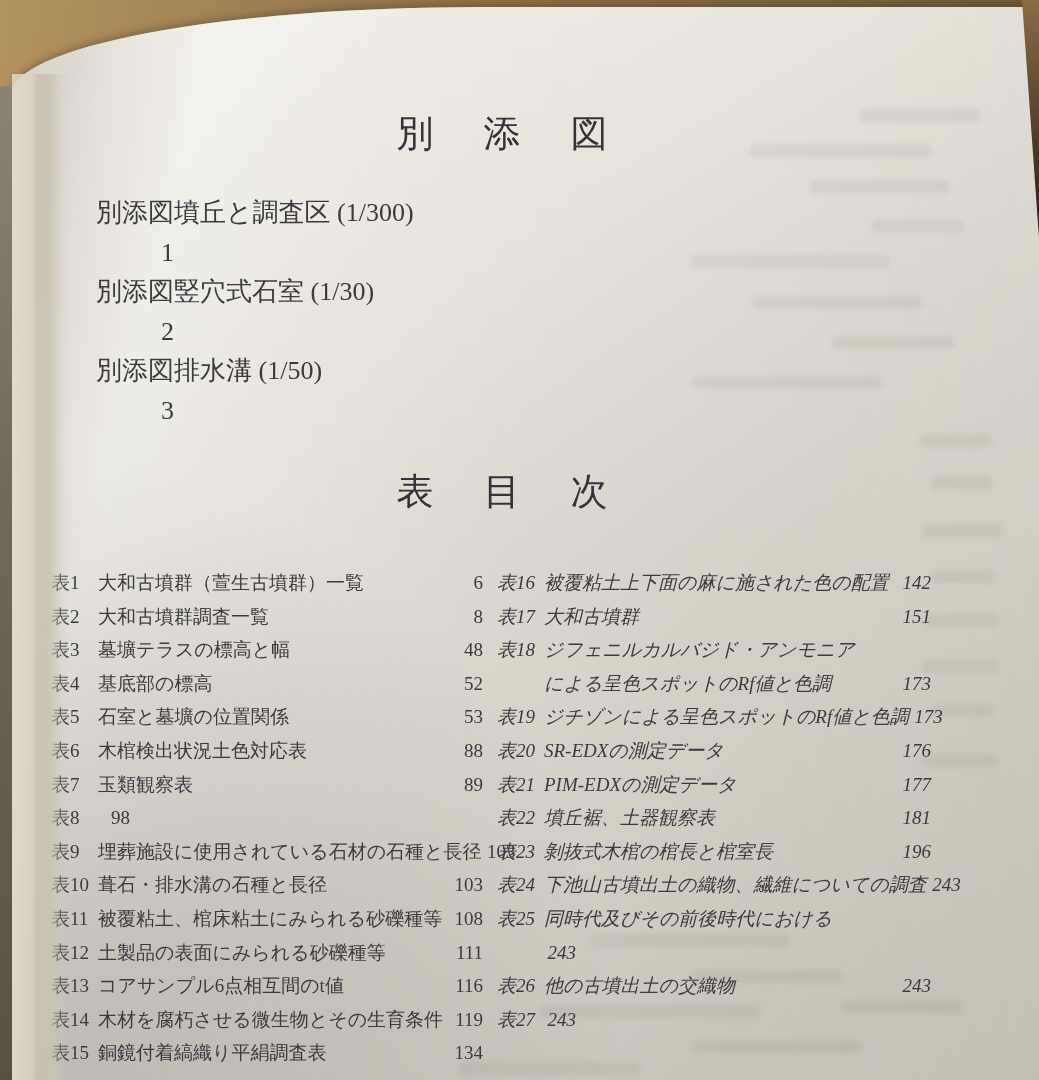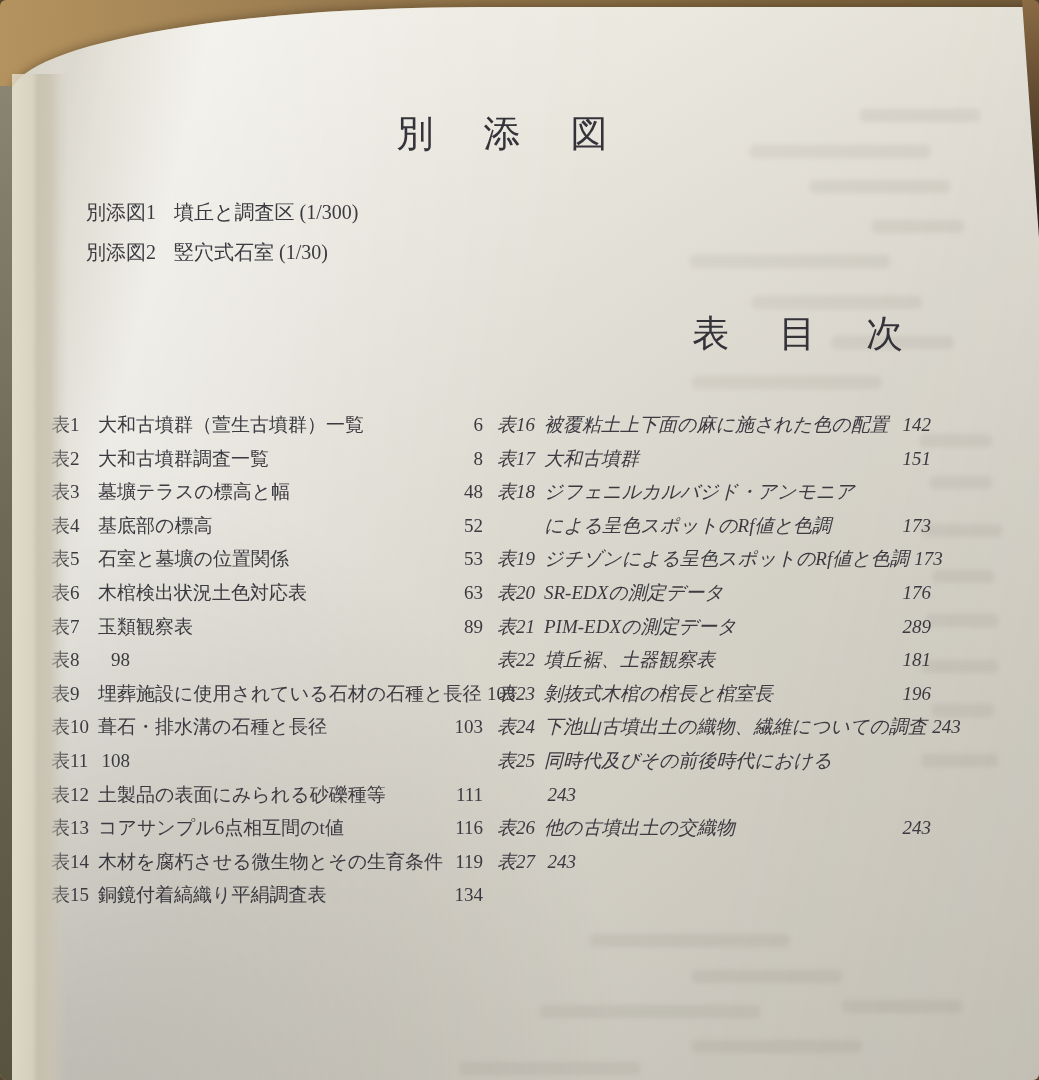--- a/index.html
+++ b/index.html
@@ -1,20 +1,19 @@
 <!DOCTYPE html>
 <html><head>
 <meta charset="utf-8">
 <style>
   html,body{margin:0;padding:0;background:#55432c;}
   .scene{
     position:relative;width:1039px;height:1080px;overflow:hidden;
     font-family:"Liberation Serif","DejaVu Serif",serif;
     background:linear-gradient(95deg,#b5935f 0%,#9a7c50 28%,#82683f 65%,#6f5838 100%);
-    border-radius:6px;
   }
   
   .page{
     position:absolute;left:11px;right:0;top:7px;bottom:-2px;
     border-top-left-radius:470px 88px;
     border-top-right-radius:6px;
     background:linear-gradient(188deg,#edeae1 0%,#e4e1d8 22%,#dbd8ce 48%,#d4d1c7 75%,#ccc9bf 100%);
     box-shadow:0 -2px 8px rgba(40,28,15,.35);
   }
   
@@ -53,23 +52,23 @@
   .showthrough{position:absolute;inset:0;pointer-events:none;}
   .smudge{position:absolute;height:13px;border-radius:5px;
     background:rgba(118,110,98,.10);filter:blur(2.5px);}
   
   .content{position:absolute;left:40px;right:30px;top:0;color:#3b3a40;}
   .sec-title{
     margin:0 56px 0 0;text-align:center;font-weight:400;color:#343339;
     font-size:37px;line-height:46px;letter-spacing:1.35em;text-indent:1.35em;
   }
   .sec-title.first{margin-top:104px;}
-  .sec-title.tables{margin-top:39px;text-align:right;}
+  .sec-title.tables{margin-top:39px;}
   .figure-list{margin:36px 0 0 35px;}
-  .fig-row{display:flex;line-height:39.5px;font-size:20px;}
+  .fig-row{display:flex;line-height:39.5px;font-size:26px;text-align:right;}
   .fig-no{width:88px;flex:0 0 auto;}
   .toc{display:flex;margin-top:51px;}
   .col{display:block;}
   .col-left{width:432px;margin-right:14px;}
   .col-right{width:434px;font-style:italic;}
   .t-row{display:flex;align-items:baseline;line-height:33.6px;font-size:19px;white-space:nowrap;}
   .t-no{width:47px;flex:0 0 auto;}
   .t-title{flex:1 1 auto;padding-right:2px;}
   .t-page{flex:0 0 auto;min-width:32px;text-align:right;}
 </style>
@@ -107,20 +106,24 @@
       <h1 class="sec-title first">別添図</h1>
       <div class="figure-list" id="figure-list">
           <div class="fig-row">
             <span class="fig-no">別添図1</span>
             <span class="fig-title">墳丘と調査区 (1/300)</span>
           </div>
           <div class="fig-row">
             <span class="fig-no">別添図2</span>
             <span class="fig-title">竪穴式石室 (1/30)</span>
           </div>
+          <div class="fig-row">
+            <span class="fig-no">別添図3</span>
+            <span class="fig-title">排水溝 (1/50)</span>
+          </div>
         </div>
       <h1 class="sec-title tables">表目次</h1>
       <div class="toc">
         <div class="col col-left" id="col-left">
             <div class="t-row">
               <span class="t-no">表1</span>
               <span class="t-title">大和古墳群（萱生古墳群）一覧</span>
               <span class="t-page">6</span>
             </div>
             <div class="t-row">
@@ -139,21 +142,21 @@
               <span class="t-page">52</span>
             </div>
             <div class="t-row">
               <span class="t-no">表5</span>
               <span class="t-title">石室と墓壙の位置関係</span>
               <span class="t-page">53</span>
             </div>
             <div class="t-row">
               <span class="t-no">表6</span>
               <span class="t-title">木棺検出状況土色対応表</span>
-              <span class="t-page">63</span>
+              <span class="t-page">88</span>
             </div>
             <div class="t-row">
               <span class="t-no">表7</span>
               <span class="t-title">玉類観察表</span>
               <span class="t-page">89</span>
             </div>
             <div class="t-row">
               <span class="t-no">表8</span>
               <span class="t-page">98</span>
             </div>
@@ -162,20 +165,21 @@
               <span class="t-title">埋葬施設に使用されている石材の石種と長径</span>
               <span class="t-page">103</span>
             </div>
             <div class="t-row">
               <span class="t-no">表10</span>
               <span class="t-title">葺石・排水溝の石種と長径</span>
               <span class="t-page">103</span>
             </div>
             <div class="t-row">
               <span class="t-no">表11</span>
+              <span class="t-title">被覆粘土、棺床粘土にみられる砂礫種等</span>
               <span class="t-page">108</span>
             </div>
             <div class="t-row">
               <span class="t-no">表12</span>
               <span class="t-title">土製品の表面にみられる砂礫種等</span>
               <span class="t-page">111</span>
             </div>
             <div class="t-row">
               <span class="t-no">表13</span>
               <span class="t-title">コアサンプル6点相互間のt値</span>
@@ -219,21 +223,21 @@
               <span class="t-page">173</span>
             </div>
             <div class="t-row">
               <span class="t-no">表20</span>
               <span class="t-title">SR-EDXの測定データ</span>
               <span class="t-page">176</span>
             </div>
             <div class="t-row">
               <span class="t-no">表21</span>
               <span class="t-title">PIM-EDXの測定データ</span>
-              <span class="t-page">289</span>
+              <span class="t-page">177</span>
             </div>
             <div class="t-row">
               <span class="t-no">表22</span>
               <span class="t-title">墳丘裾、土器観察表</span>
               <span class="t-page">181</span>
             </div>
             <div class="t-row">
               <span class="t-no">表23</span>
               <span class="t-title">剝抜式木棺の棺長と棺室長</span>
               <span class="t-page">196</span>

